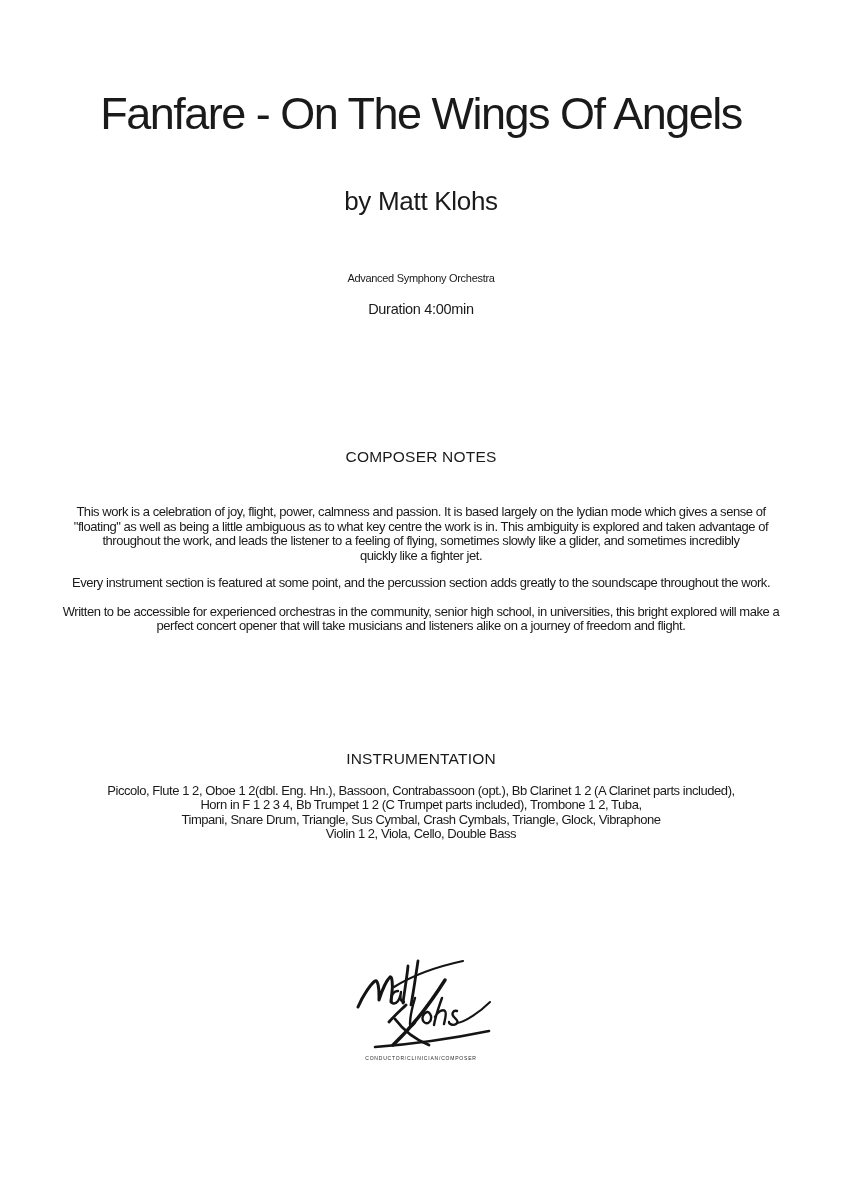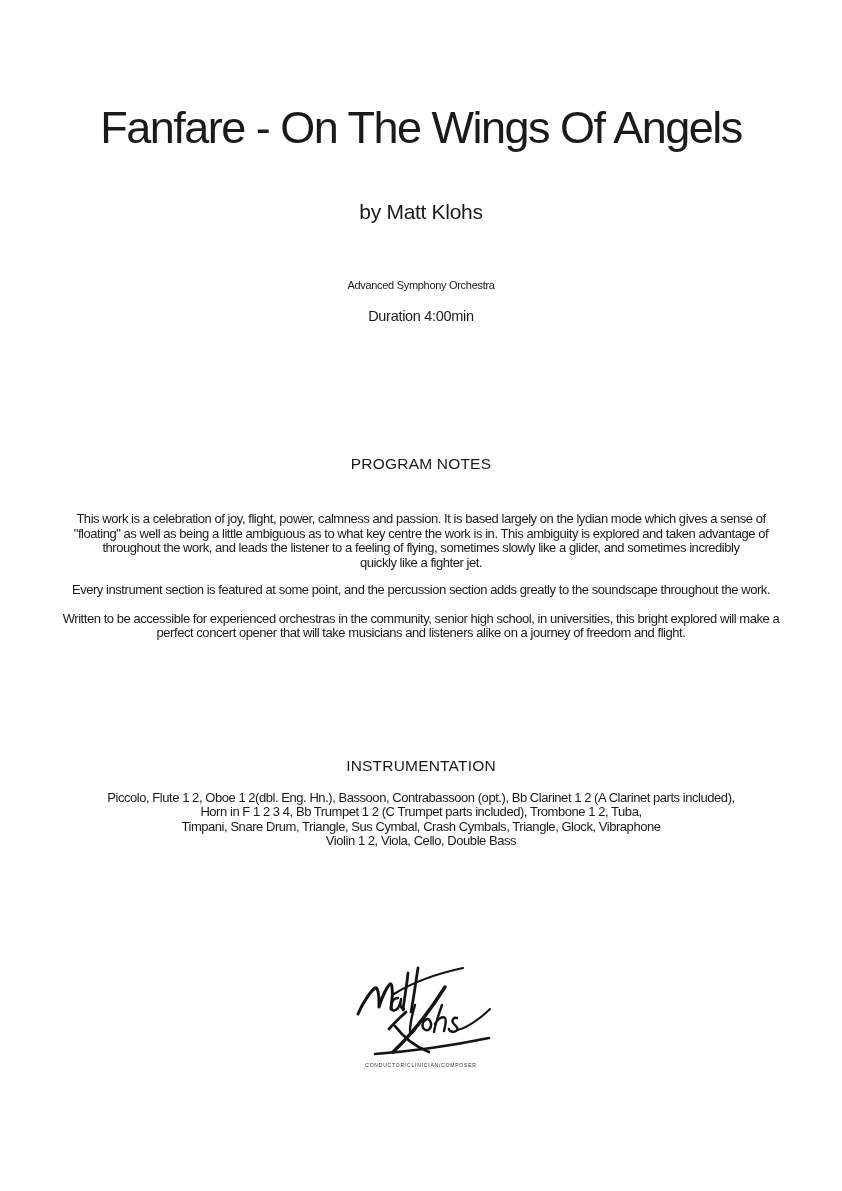--- a/index.html
+++ b/index.html
@@ -10,30 +10,30 @@
     margin: 0 auto;
     background: #ffffff;
     color: #1a1a1a;
     font-family: "Liberation Sans", sans-serif;
     text-align: center;
     overflow: hidden;
     box-sizing: border-box;
     padding-top: 91px;
   }
   .title {
-    margin: 14px;
+    margin: 0;
     font-size: 45px;
     font-weight: 400;
     line-height: 1.0;
     letter-spacing: -1.5px;
     white-space: nowrap;
   }
   .composer {
     margin-top: 50px;
-    font-size: 21px;
+    font-size: 26px;
     letter-spacing: -0.3px;
   }
   .ensemble {
     margin-top: 55px;
     font-size: 11px;
     letter-spacing: -0.3px;
   }
   .duration {
     margin-top: 17px;
     font-size: 14.5px;
@@ -72,21 +72,21 @@
 <div class="page">
 
   <h1 class="title">Fanfare - On The Wings Of Angels</h1>
 
   <div class="composer">by Matt Klohs</div>
 
   <div class="ensemble">Advanced Symphony Orchestra</div>
 
   <div class="duration">Duration 4:00min</div>
 
-  <div class="section-heading pn-heading">PROGRAM NOTES</div>
+  <div class="section-heading pn-heading">COMPOSER NOTES</div>
 
   <p class="body-text p1">This work is a celebration of joy, flight, power, calmness and passion. It is based largely on the lydian mode which gives a sense of
 "floating" as well as being a little ambiguous as to what key centre the work is in. This ambiguity is explored and taken advantage of
 throughout the work, and leads the listener to a feeling of flying, sometimes slowly like a glider, and sometimes incredibly
 quickly like a fighter jet.</p>
 
   <p class="body-text p2">Every instrument section is featured at some point, and the percussion section adds greatly to the soundscape throughout the work.</p>
 
   <p class="body-text p3">Written to be accessible for experienced orchestras in the community, senior high school, in universities, this bright explored will make a
 perfect concert opener that will take musicians and listeners alike on a journey of freedom and flight.</p>

